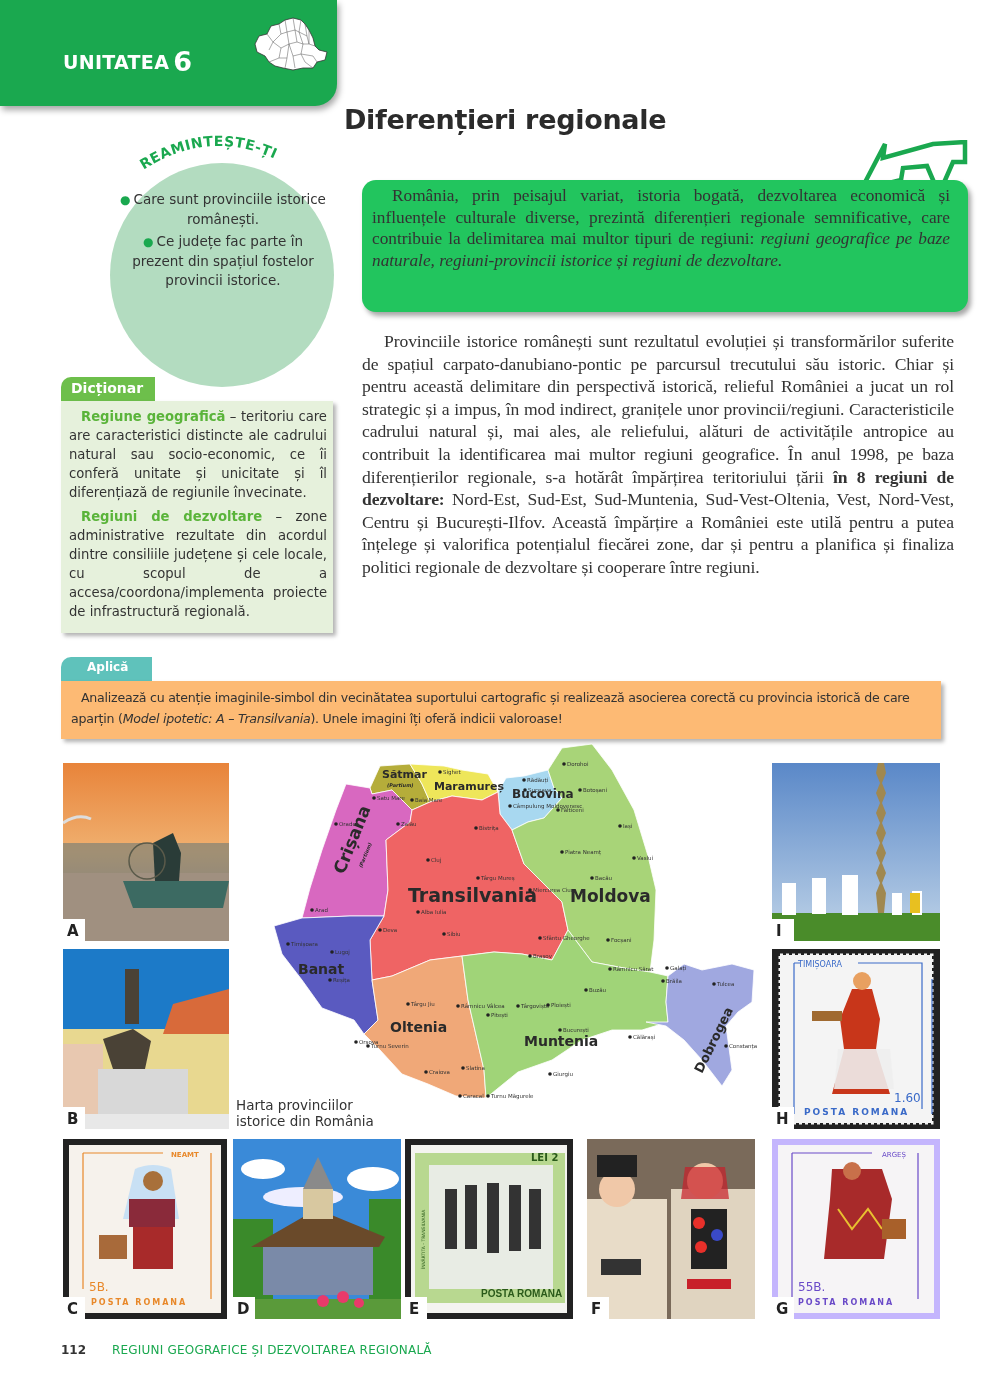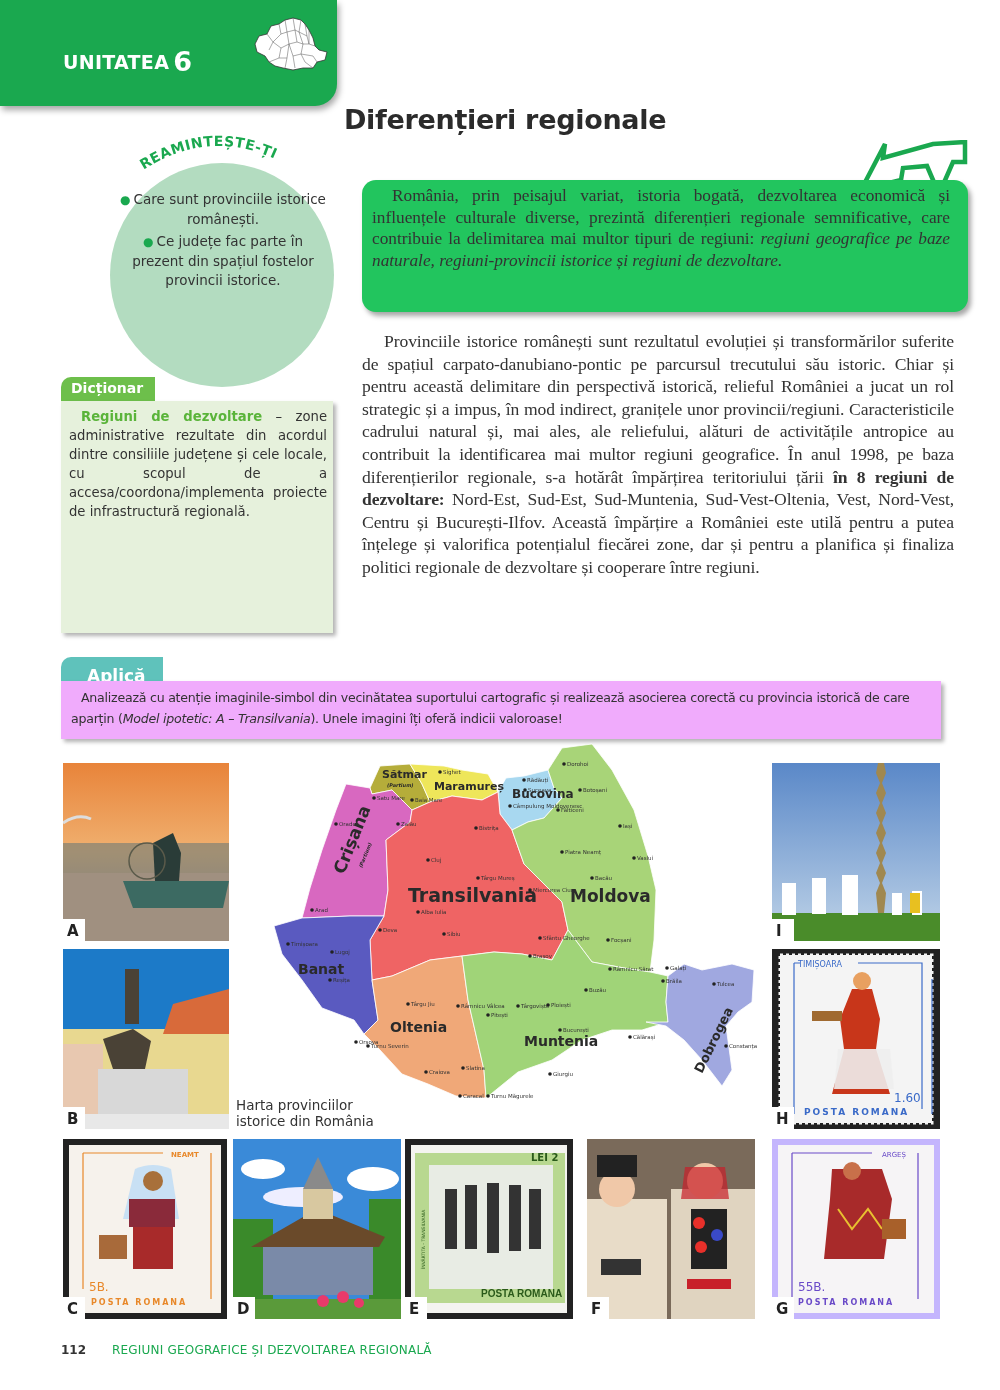--- a/index.html
+++ b/index.html
@@ -69,27 +69,27 @@
   
   .main-text {
     position: absolute; left: 362px; top: 330px; width: 592px;
     font-family: "Liberation Serif", serif; font-size: 17.6px; line-height: 22.6px; color: #333;
     text-align: justify; text-indent: 22px; letter-spacing: -0.1px;
   }
   .main-text b { font-weight: bold; }
 
   
   .apply-tab {
-    position: absolute; left: 61px; top: 657px; width: 102px; height: 24px;
+    position: absolute; left: 61px; top: 657px; width: 91px; height: 24px;
     background: #5fc2bb; border-top-left-radius: 10px; color: #fff; font-weight: bold;
-    font-family: "DejaVu Sans", sans-serif; font-size: 17px; padding: 9px 0 0 26px;
+    font-family: "DejaVu Sans", sans-serif; font-size: 12px; padding: 3px 0 0 26px;
   }
   .apply-box {
     position: absolute; left: 61px; top: 681px; width: 880px; height: 58px;
-    background: #f0abfc; box-shadow: 3px 3px 4px rgba(0,0,0,0.3);
+    background: #fdba74; box-shadow: 3px 3px 4px rgba(0,0,0,0.3);
     padding: 6px 10px 0 10px;
     font-family: "DejaVu Sans", sans-serif; font-size: 12.6px; line-height: 21px; color: #333;
     text-indent: 10px; letter-spacing: -0.25px;
   }
   .apply-box em { font-style: italic; }
 
   
   .photo { position: absolute; overflow: hidden; }
   .photo-letter {
     position: absolute; left: 0; bottom: 0; background: #fff; color: #222;
@@ -139,20 +139,21 @@
   </text>
 </svg>
 <div class="remind-circle"></div>
 <div class="remind-text">
   <p><span class="bullet">●</span><span>Care sunt provinciile istorice românești.</span></p>
   <p><span class="bullet">●</span><span>Ce județe fac parte în prezent din spațiul fostelor provincii istorice.</span></p>
 </div>
 
 <div class="dict-tab">Dicționar</div>
 <div class="dict-box">
+  <p><span class="term">Regiune geografică</span><span> – teritoriu care are caracteristici distincte ale cadrului natural sau socio-economic, ce îi conferă unitate și unicitate și îl diferențiază de regiunile învecinate.</span></p>
   <p><span class="term">Regiuni de dezvoltare</span><span> – zone administrative rezultate din acordul dintre consiliile județene și cele locale, cu scopul de a accesa/coordona/implementa proiecte de infrastructură regională.</span></p>
 </div>
 
 <div class="intro-box">
   <span>România, prin peisajul variat, istoria bogată, dezvoltarea economică și influențele culturale diverse, prezintă diferențieri regionale semnificative, care contribuie la delimitarea mai multor tipuri de regiuni: </span><em>regiuni geografice pe baze naturale, regiuni-provincii istorice și regiuni de dezvoltare.</em>
 </div>
 
 <div class="main-text">
   <span>Provinciile istorice românești sunt rezultatul evoluției și transformărilor suferite de spațiul carpato-danubiano-pontic pe parcursul trecutului său istoric. Chiar și pentru această delimitare din perspectivă istorică, relieful României a jucat un rol strategic și a impus, în mod indirect, granițele unor provincii/regiuni. Caracteristicile cadrului natural și, mai ales, ale reliefului, alături de activitățile antropice au contribuit la identificarea mai multor regiuni geografice. În anul 1998, pe baza diferențierilor regionale, s-a hotărât împărțirea teritoriului țării </span><b>în 8 regiuni de dezvoltare:</b><span> Nord-Est, Sud-Est, Sud-Muntenia, Sud-Vest-Oltenia, Vest, Nord-Vest, Centru și București-Ilfov. Această împărțire a României este utilă pentru a putea înțelege și valorifica potențialul fiecărei zone, dar și pentru a planifica și finaliza politici regionale de dezvoltare și cooperare între regiuni.</span>
 </div>

